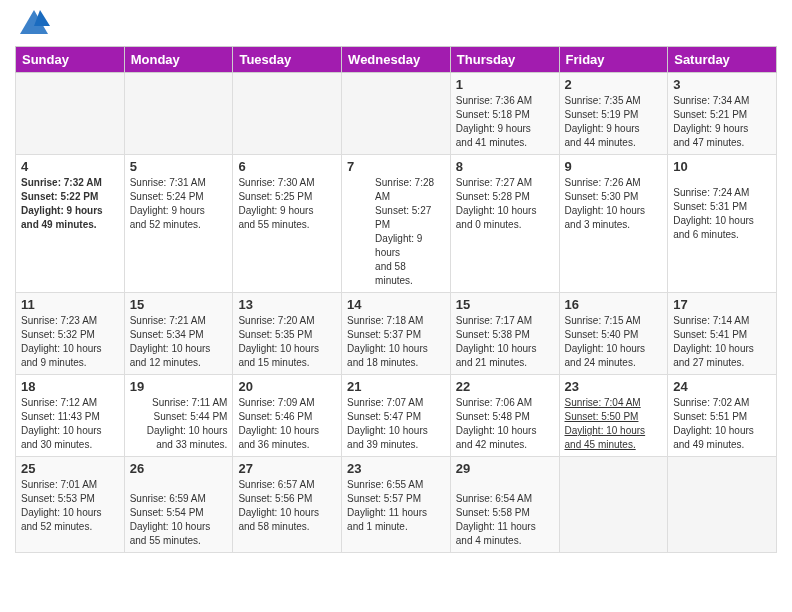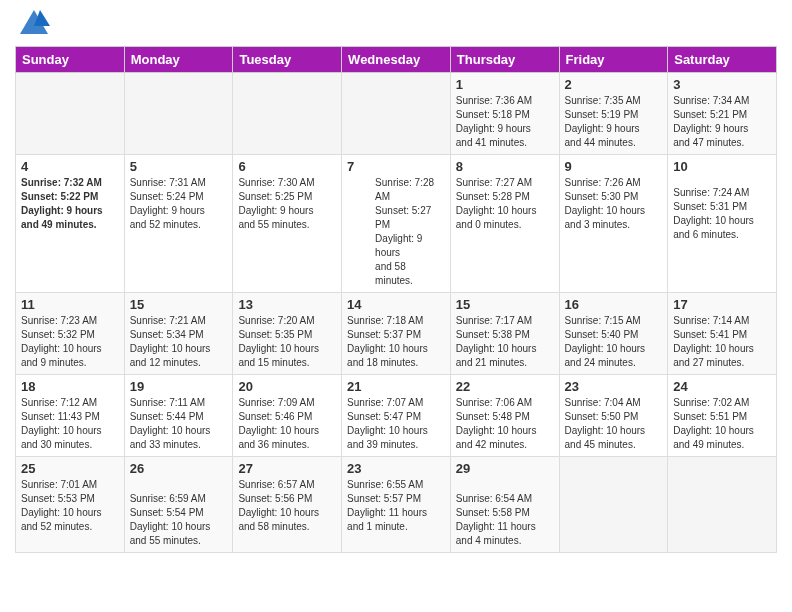--- a/index.html
+++ b/index.html
@@ -261,21 +261,21 @@
         <tr class="row-even">
           <td>
             <span class="day-number">18</span>
             <div class="day-info" style="white-space: pre-line;">Sunrise: 7:12 AM
 Sunset: 11:43 PM
 Daylight: 10 hours
 and 30 minutes.</div>
           </td>
           <td>
             <span class="day-number">19</span>
-            <div class="day-info" style="white-space: pre-line;">Sunrise: 7:11 AM
+            <div class="day-info" style="white-space: pre-line; text-align: right;">Sunrise: 7:11 AM
 Sunset: 5:44 PM
 Daylight: 10 hours
 and 33 minutes.</div>
           </td>
           <td>
             <span class="day-number">20</span>
             <div class="day-info" style="white-space: pre-line;">Sunrise: 7:09 AM
 Sunset: 5:46 PM
 Daylight: 10 hours
 and 36 minutes.</div>
@@ -289,21 +289,21 @@
           </td>
           <td>
             <span class="day-number">22</span>
             <div class="day-info" style="white-space: pre-line;">Sunrise: 7:06 AM
 Sunset: 5:48 PM
 Daylight: 10 hours
 and 42 minutes.</div>
           </td>
           <td>
             <span class="day-number">23</span>
-            <div class="day-info" style="white-space: pre-line;">Sunrise: 7:04 AM
+            <div class="day-info" style="white-space: pre-line; text-decoration: underline;">Sunrise: 7:04 AM
 Sunset: 5:50 PM
 Daylight: 10 hours
 and 45 minutes.</div>
           </td>
           <td>
             <span class="day-number">24</span>
             <div class="day-info" style="white-space: pre-line;">Sunrise: 7:02 AM
 Sunset: 5:51 PM
 Daylight: 10 hours
 and 49 minutes.</div>

